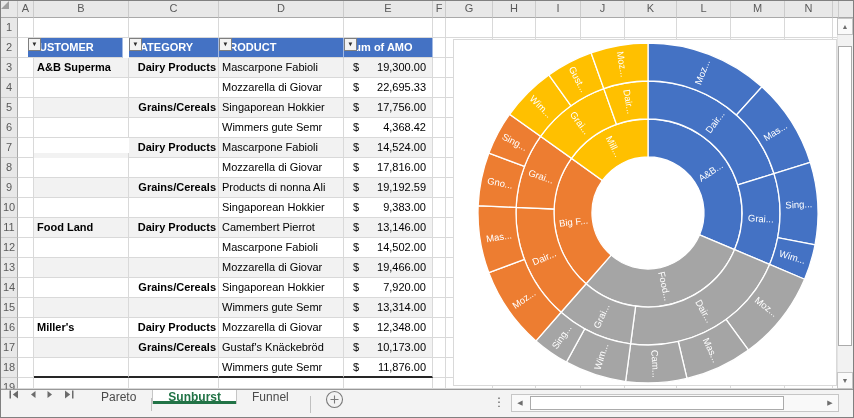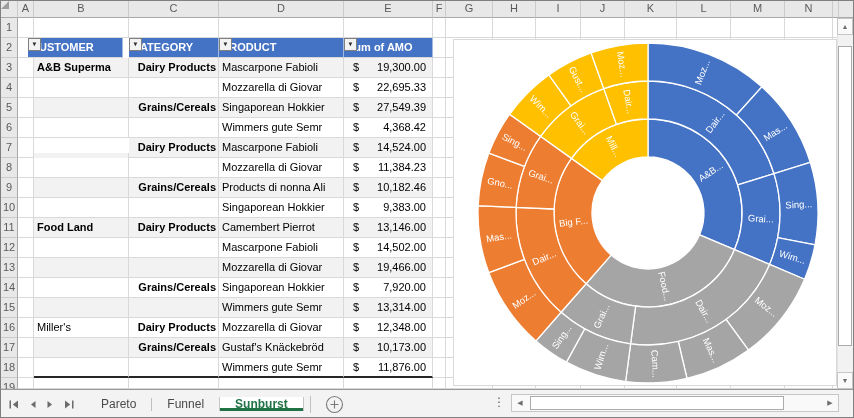--- a/index.html
+++ b/index.html
@@ -14,21 +14,21 @@
   .rowhdr{position:absolute;box-sizing:border-box;background:#E8E8E8;border-right:1px solid #A9A9A9;border-bottom:1px solid #CBCBCB;color:#5A5A5A;font-size:11px;text-align:center;line-height:19px;}
   .cornertri{position:absolute;right:2px;bottom:2px;width:0;height:0;border-left:8px solid transparent;border-bottom:8px solid #9E9E9E;}
   .cell{position:absolute;box-sizing:border-box;background:#fff;border-right:1px solid #D9D9D9;border-bottom:1px solid #D9D9D9;font-size:11px;line-height:19px;color:#000;white-space:nowrap;overflow:hidden;}
   .phdr{background:#4472C4 !important;color:#fff;font-weight:700;padding-left:3px;border-right:1px solid rgba(255,255,255,.5);}
   .filterbtn{position:absolute;top:3px;right:2px;width:13px;height:13px;box-sizing:border-box;background:#F3F3F3;border:1px solid #7F7F7F;color:#2E2E2E;font-size:6.5px;line-height:10px;text-align:center;}
   .amountflex{display:flex;justify-content:space-between;padding:0 6px 0 9px;}
   .chartbox{position:absolute;box-sizing:border-box;background:#fff;border:1px solid #D9D9D9;}
   .vtrack{position:absolute;box-sizing:border-box;background:#F2F2F2;border-left:1px solid #E3E3E3;}
   .sarrow{position:absolute;box-sizing:border-box;background:#FAFAFA;border:1px solid #C6C6C6;color:#6E6E6E;text-align:center;font-size:7px;line-height:15px;}
   .sthumb{position:absolute;box-sizing:border-box;background:#FFFFFF;border:1px solid #ABABAB;}
-  #tabbar{position:absolute;left:0;top:388px;width:852px;height:28px;border-top:1px solid #999;background:#F3F3F3;display:flex;align-items:center;}
+  #tabbar{position:absolute;left:0;top:388px;width:852px;height:28px;border-top:1px solid #999;background:#F3F3F3;display:flex;align-items:flex-start;}
   .navbtns{display:flex;align-items:center;gap:9px;padding:0 12px 0 8px;}
   .navbtns span{display:flex;}
   .tab{display:flex;align-items:center;padding:0 15px;font-size:12px;color:#4A4A4A;cursor:default;}
   .tab.active{background:#fff;border-left:1px solid #C6C6C6;border-right:1px solid #C6C6C6;box-shadow:inset 0 -3px 0 #217346;color:#217346;font-weight:700;}
   .tsep{width:1px;height:13px;background:#C0C0C0;align-self:center;}
   .tsep.tall{height:17px;margin:0 6px;}
   .addbtn{display:flex;align-items:center;margin-left:8px;}
   .grip{position:absolute;left:492px;top:5px;font-size:12px;color:#595959;}
   .hscroll{position:absolute;left:510px;top:4px;width:328px;height:18px;box-sizing:border-box;background:#F9F9F9;border:1px solid #C6C6C6;}
   .harrow{position:absolute;top:0;width:16px;height:16px;color:#6E6E6E;font-size:7px;line-height:16px;text-align:center;}
@@ -142,21 +142,21 @@
       <div class="cell" style="left: 676px; top: 77px; width: 54px; height: 20px;"></div>
       <div class="cell" style="left: 730px; top: 77px; width: 54px; height: 20px;"></div>
       <div class="cell" style="left: 784px; top: 77px; width: 48px; height: 20px;"></div>
       <div class="cell" style="left: 832px; top: 77px; width: 6px; height: 20px;"></div>
       <div class="cell" style="left: 17px; top: 97px; width: 16px; height: 20px;"></div>
       <div class="cell" style="left: 33px; top: 97px; width: 95px; height: 20px; background: rgb(242, 242, 242); font-weight: 700; padding-left: 3px;"></div>
       <div class="cell" style="left: 128px; top: 97px; width: 90px; height: 20px; background: rgb(242, 242, 242); font-weight: 700; text-align: right; padding-right: 2px;">Grains/Cereals</div>
       <div class="cell" style="left: 218px; top: 97px; width: 125px; height: 20px; background: rgb(242, 242, 242); padding-left: 3px;">Singaporean Hokkier</div>
       <div class="cell amountflex" style="left: 343px; top: 97px; width: 89px; height: 20px; background: rgb(242, 242, 242);">
         <span>$</span>
-        <span>27,549.39</span>
+        <span>17,756.00</span>
       </div>
       <div class="cell" style="left: 432px; top: 97px; width: 13px; height: 20px;"></div>
       <div class="cell" style="left: 445px; top: 97px; width: 47px; height: 20px;"></div>
       <div class="cell" style="left: 492px; top: 97px; width: 43px; height: 20px;"></div>
       <div class="cell" style="left: 535px; top: 97px; width: 45px; height: 20px;"></div>
       <div class="cell" style="left: 580px; top: 97px; width: 44px; height: 20px;"></div>
       <div class="cell" style="left: 624px; top: 97px; width: 52px; height: 20px;"></div>
       <div class="cell" style="left: 676px; top: 97px; width: 54px; height: 20px;"></div>
       <div class="cell" style="left: 730px; top: 97px; width: 54px; height: 20px;"></div>
       <div class="cell" style="left: 784px; top: 97px; width: 48px; height: 20px;"></div>
@@ -196,39 +196,39 @@
       <div class="cell" style="left: 676px; top: 137px; width: 54px; height: 20px;"></div>
       <div class="cell" style="left: 730px; top: 137px; width: 54px; height: 20px;"></div>
       <div class="cell" style="left: 784px; top: 137px; width: 48px; height: 20px;"></div>
       <div class="cell" style="left: 832px; top: 137px; width: 6px; height: 20px;"></div>
       <div class="cell" style="left: 17px; top: 157px; width: 16px; height: 20px;"></div>
       <div class="cell" style="left: 33px; top: 157px; width: 95px; height: 20px; font-weight: 700; padding-left: 3px;"></div>
       <div class="cell" style="left: 128px; top: 157px; width: 90px; height: 20px; font-weight: 700; text-align: right; padding-right: 2px;"></div>
       <div class="cell" style="left: 218px; top: 157px; width: 125px; height: 20px; padding-left: 3px;">Mozzarella di Giovar</div>
       <div class="cell amountflex" style="left: 343px; top: 157px; width: 89px; height: 20px;">
         <span>$</span>
-        <span>11,384.23</span>
+        <span>17,816.00</span>
       </div>
       <div class="cell" style="left: 432px; top: 157px; width: 13px; height: 20px;"></div>
       <div class="cell" style="left: 445px; top: 157px; width: 47px; height: 20px;"></div>
       <div class="cell" style="left: 492px; top: 157px; width: 43px; height: 20px;"></div>
       <div class="cell" style="left: 535px; top: 157px; width: 45px; height: 20px;"></div>
       <div class="cell" style="left: 580px; top: 157px; width: 44px; height: 20px;"></div>
       <div class="cell" style="left: 624px; top: 157px; width: 52px; height: 20px;"></div>
       <div class="cell" style="left: 676px; top: 157px; width: 54px; height: 20px;"></div>
       <div class="cell" style="left: 730px; top: 157px; width: 54px; height: 20px;"></div>
       <div class="cell" style="left: 784px; top: 157px; width: 48px; height: 20px;"></div>
       <div class="cell" style="left: 832px; top: 157px; width: 6px; height: 20px;"></div>
       <div class="cell" style="left: 17px; top: 177px; width: 16px; height: 20px;"></div>
       <div class="cell" style="left: 33px; top: 177px; width: 95px; height: 20px; background: rgb(242, 242, 242); font-weight: 700; padding-left: 3px;"></div>
       <div class="cell" style="left: 128px; top: 177px; width: 90px; height: 20px; background: rgb(242, 242, 242); font-weight: 700; text-align: right; padding-right: 2px;">Grains/Cereals</div>
       <div class="cell" style="left: 218px; top: 177px; width: 125px; height: 20px; background: rgb(242, 242, 242); padding-left: 3px;">Products di nonna Ali</div>
       <div class="cell amountflex" style="left: 343px; top: 177px; width: 89px; height: 20px; background: rgb(242, 242, 242);">
         <span>$</span>
-        <span>10,182.46</span>
+        <span>19,192.59</span>
       </div>
       <div class="cell" style="left: 432px; top: 177px; width: 13px; height: 20px;"></div>
       <div class="cell" style="left: 445px; top: 177px; width: 47px; height: 20px;"></div>
       <div class="cell" style="left: 492px; top: 177px; width: 43px; height: 20px;"></div>
       <div class="cell" style="left: 535px; top: 177px; width: 45px; height: 20px;"></div>
       <div class="cell" style="left: 580px; top: 177px; width: 44px; height: 20px;"></div>
       <div class="cell" style="left: 624px; top: 177px; width: 52px; height: 20px;"></div>
       <div class="cell" style="left: 676px; top: 177px; width: 54px; height: 20px;"></div>
       <div class="cell" style="left: 730px; top: 177px; width: 54px; height: 20px;"></div>
       <div class="cell" style="left: 784px; top: 177px; width: 48px; height: 20px;"></div>
@@ -335,21 +335,21 @@
       <div class="cell" style="left: 445px; top: 297px; width: 47px; height: 20px;"></div>
       <div class="cell" style="left: 492px; top: 297px; width: 43px; height: 20px;"></div>
       <div class="cell" style="left: 535px; top: 297px; width: 45px; height: 20px;"></div>
       <div class="cell" style="left: 580px; top: 297px; width: 44px; height: 20px;"></div>
       <div class="cell" style="left: 624px; top: 297px; width: 52px; height: 20px;"></div>
       <div class="cell" style="left: 676px; top: 297px; width: 54px; height: 20px;"></div>
       <div class="cell" style="left: 730px; top: 297px; width: 54px; height: 20px;"></div>
       <div class="cell" style="left: 784px; top: 297px; width: 48px; height: 20px;"></div>
       <div class="cell" style="left: 832px; top: 297px; width: 6px; height: 20px;"></div>
       <div class="cell" style="left: 17px; top: 317px; width: 16px; height: 20px;"></div>
-      <div class="cell" style="left: 33px; top: 317px; width: 95px; height: 20px; font-weight: 400; padding-left: 3px;">Miller's</div>
+      <div class="cell" style="left: 33px; top: 317px; width: 95px; height: 20px; font-weight: 700; padding-left: 3px;">Miller's</div>
       <div class="cell" style="left: 128px; top: 317px; width: 90px; height: 20px; font-weight: 700; text-align: right; padding-right: 2px;">Dairy Products</div>
       <div class="cell" style="left: 218px; top: 317px; width: 125px; height: 20px; padding-left: 3px;">Mozzarella di Giovar</div>
       <div class="cell amountflex" style="left: 343px; top: 317px; width: 89px; height: 20px;">
         <span>$</span>
         <span>12,348.00</span>
       </div>
       <div class="cell" style="left: 432px; top: 317px; width: 13px; height: 20px;"></div>
       <div class="cell" style="left: 445px; top: 317px; width: 47px; height: 20px;"></div>
       <div class="cell" style="left: 492px; top: 317px; width: 43px; height: 20px;"></div>
       <div class="cell" style="left: 535px; top: 317px; width: 45px; height: 20px;"></div>
@@ -496,25 +496,25 @@
           <svg width="11" height="9" viewBox="0 0 11 9">
             <path d="M2 0.5 L7.2 4.5 L2 8.5 Z" fill="#6B6B6B"></path>
             <rect x="9" y="0.5" width="1.5" height="8" fill="#6B6B6B"></rect>
           </svg>
         </span>
     </div>
     <div class="tab">
         <span>Pareto</span>
       </div>
     <div class="tsep"></div>
+    <div class="tab active">
+        <span>Sunburst</span>
+      </div>
     <div class="tab">
         <span>Funnel</span>
-      </div>
-    <div class="tab active">
-        <span>Sunburst</span>
       </div>
     <div class="tsep tall"></div>
     <div class="addbtn">
       <svg width="19" height="19" viewBox="0 0 19 19">
           <circle cx="9.5" cy="9.5" r="8" fill="none" stroke="#7A7A7A" stroke-width="1.1"></circle>
           <path d="M9.5 5.5 V13.5 M5.5 9.5 H13.5" stroke="#7A7A7A" stroke-width="1.1"></path>
         </svg>
     </div>
     <div class="grip">⋮</div>
     <div class="hscroll">

